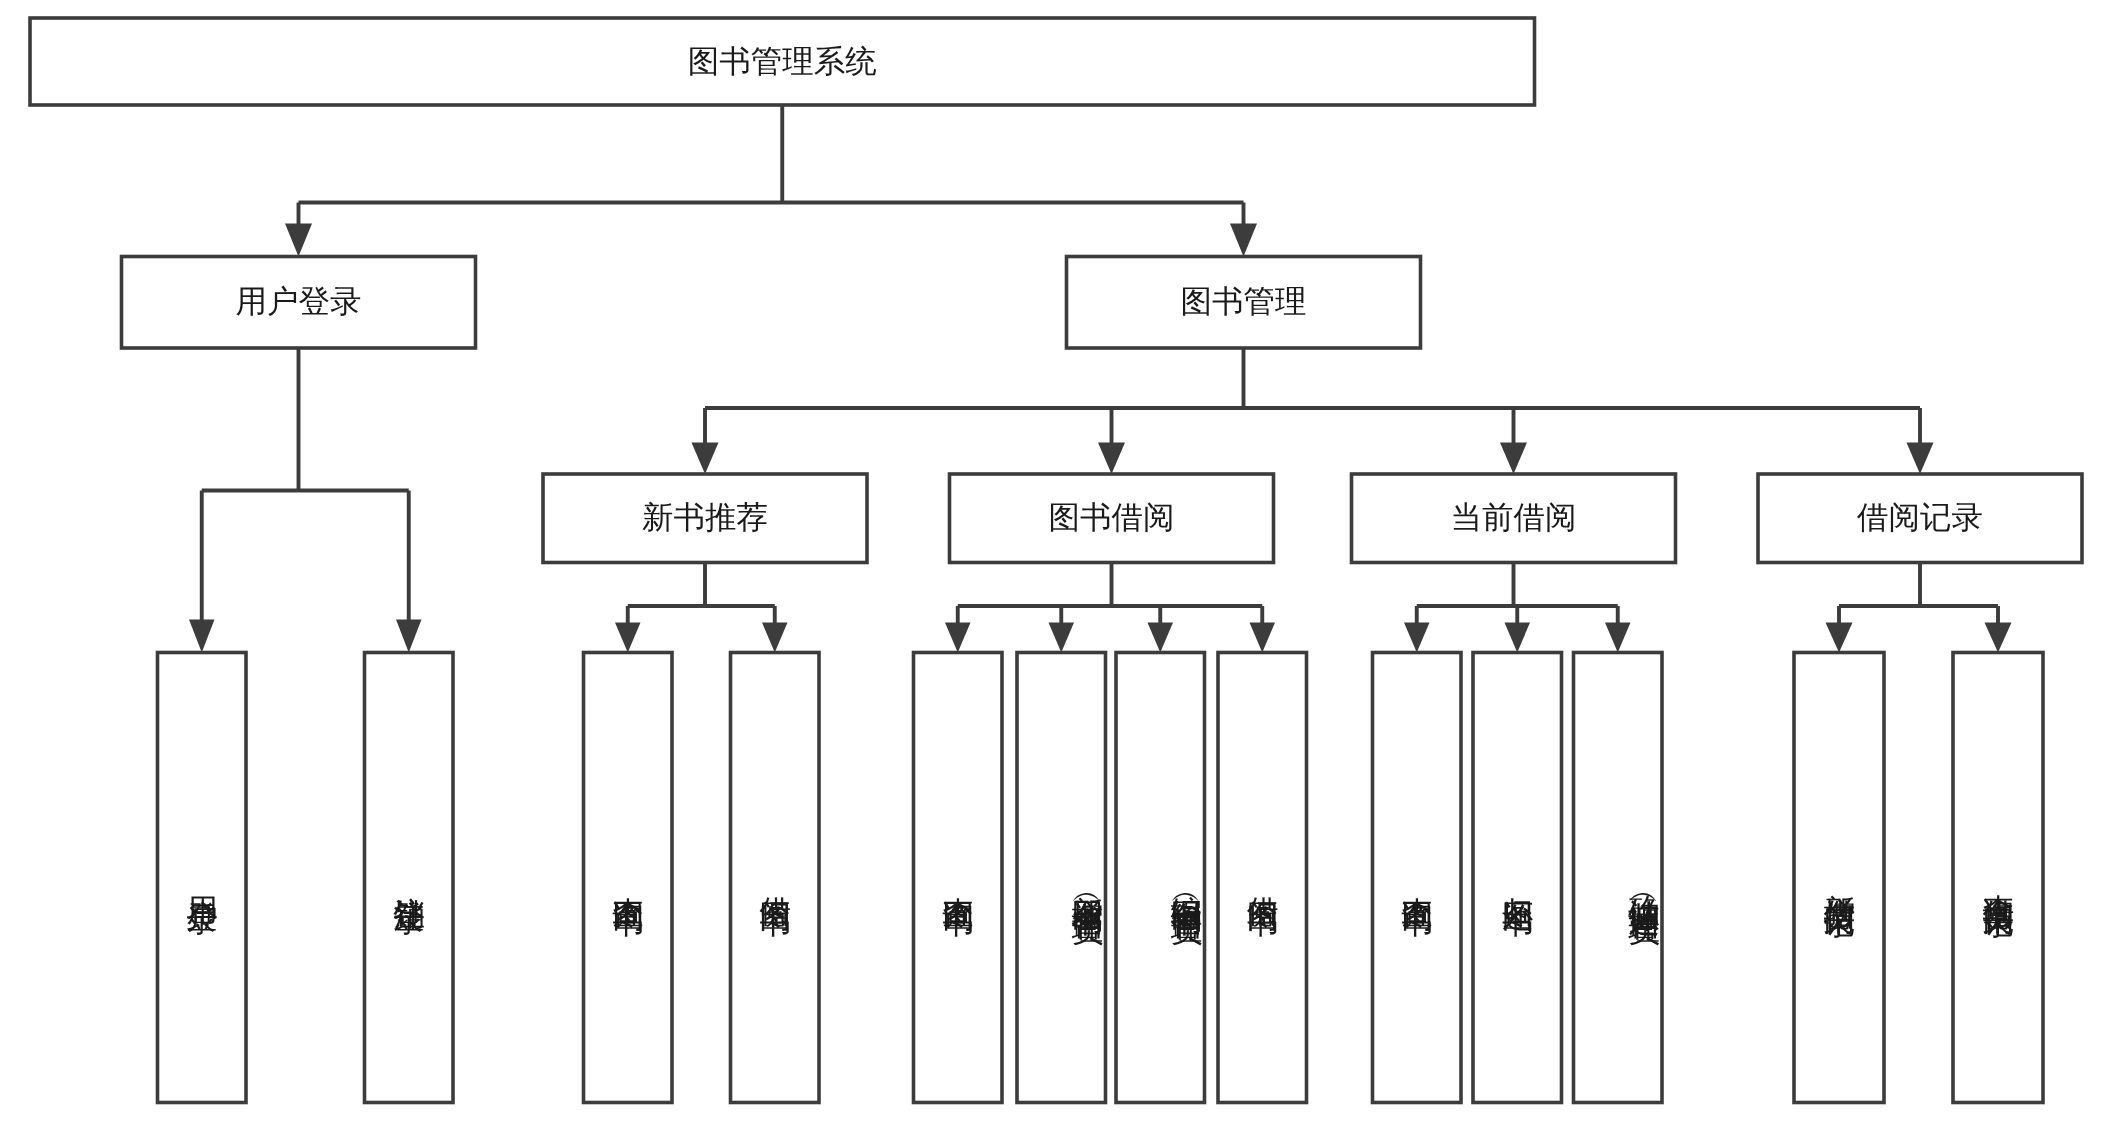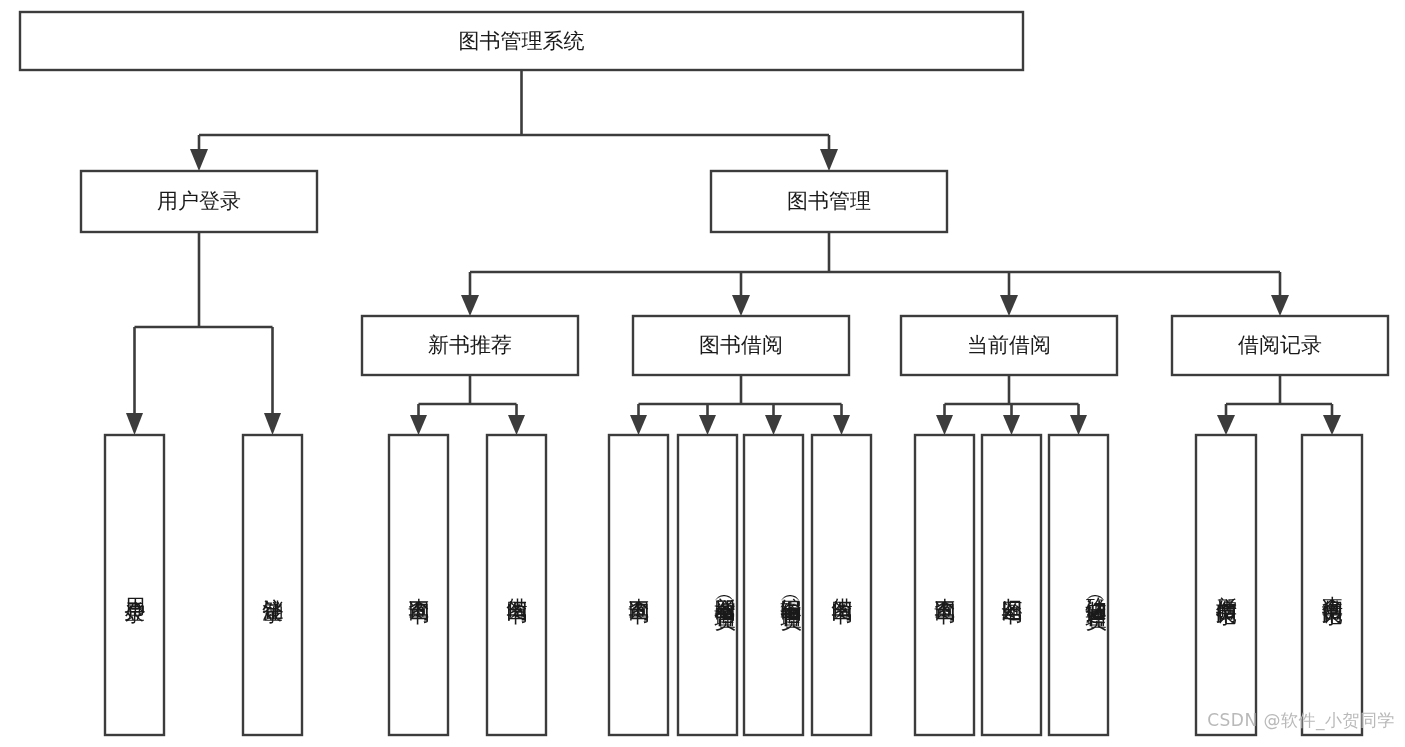--- a/index.html
+++ b/index.html
@@ -198,15 +198,14 @@
   <div class="vlabel" style="left:915px; top:435px; width:59px; height:300px; display:flex; align-items:center; justify-content:center;">查询图书</div>
 
   <div class="vlabel" style="left:982px; top:435px; width:59px; height:300px; display:flex; align-items:center; justify-content:center;">归还图书</div>
 
   <div class="vlabel" style="left:1049px; top:435px; width:59px; height:300px; display:flex; align-items:flex-start; justify-content:center; padding-top:8px; box-sizing:border-box;">确认归还（管理员）</div>
 
   <div class="vlabel" style="left:1196px; top:435px; width:60px; height:300px; display:flex; align-items:center; justify-content:center;">新增借阅记录</div>
 
   <div class="vlabel" style="left:1302px; top:435px; width:60px; height:300px; display:flex; align-items:center; justify-content:center;">查询借阅记录</div>
 
-  <div class="watermark">CSDN @软件_小贺同学</div>
 
 </div>
 
 </body></html>

